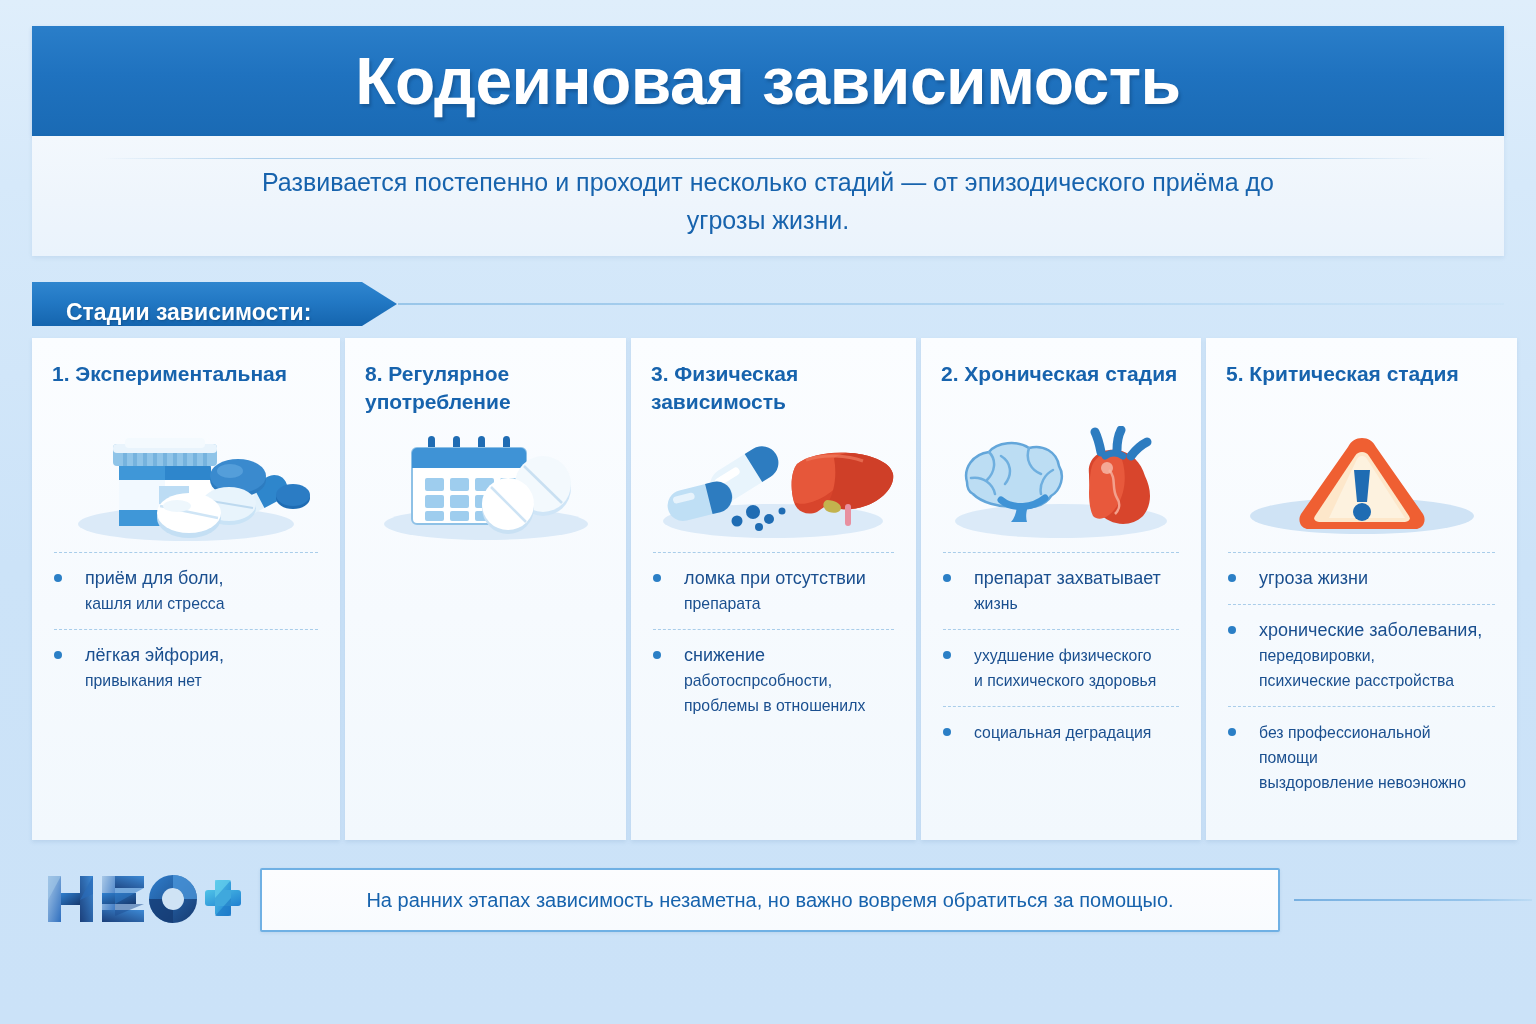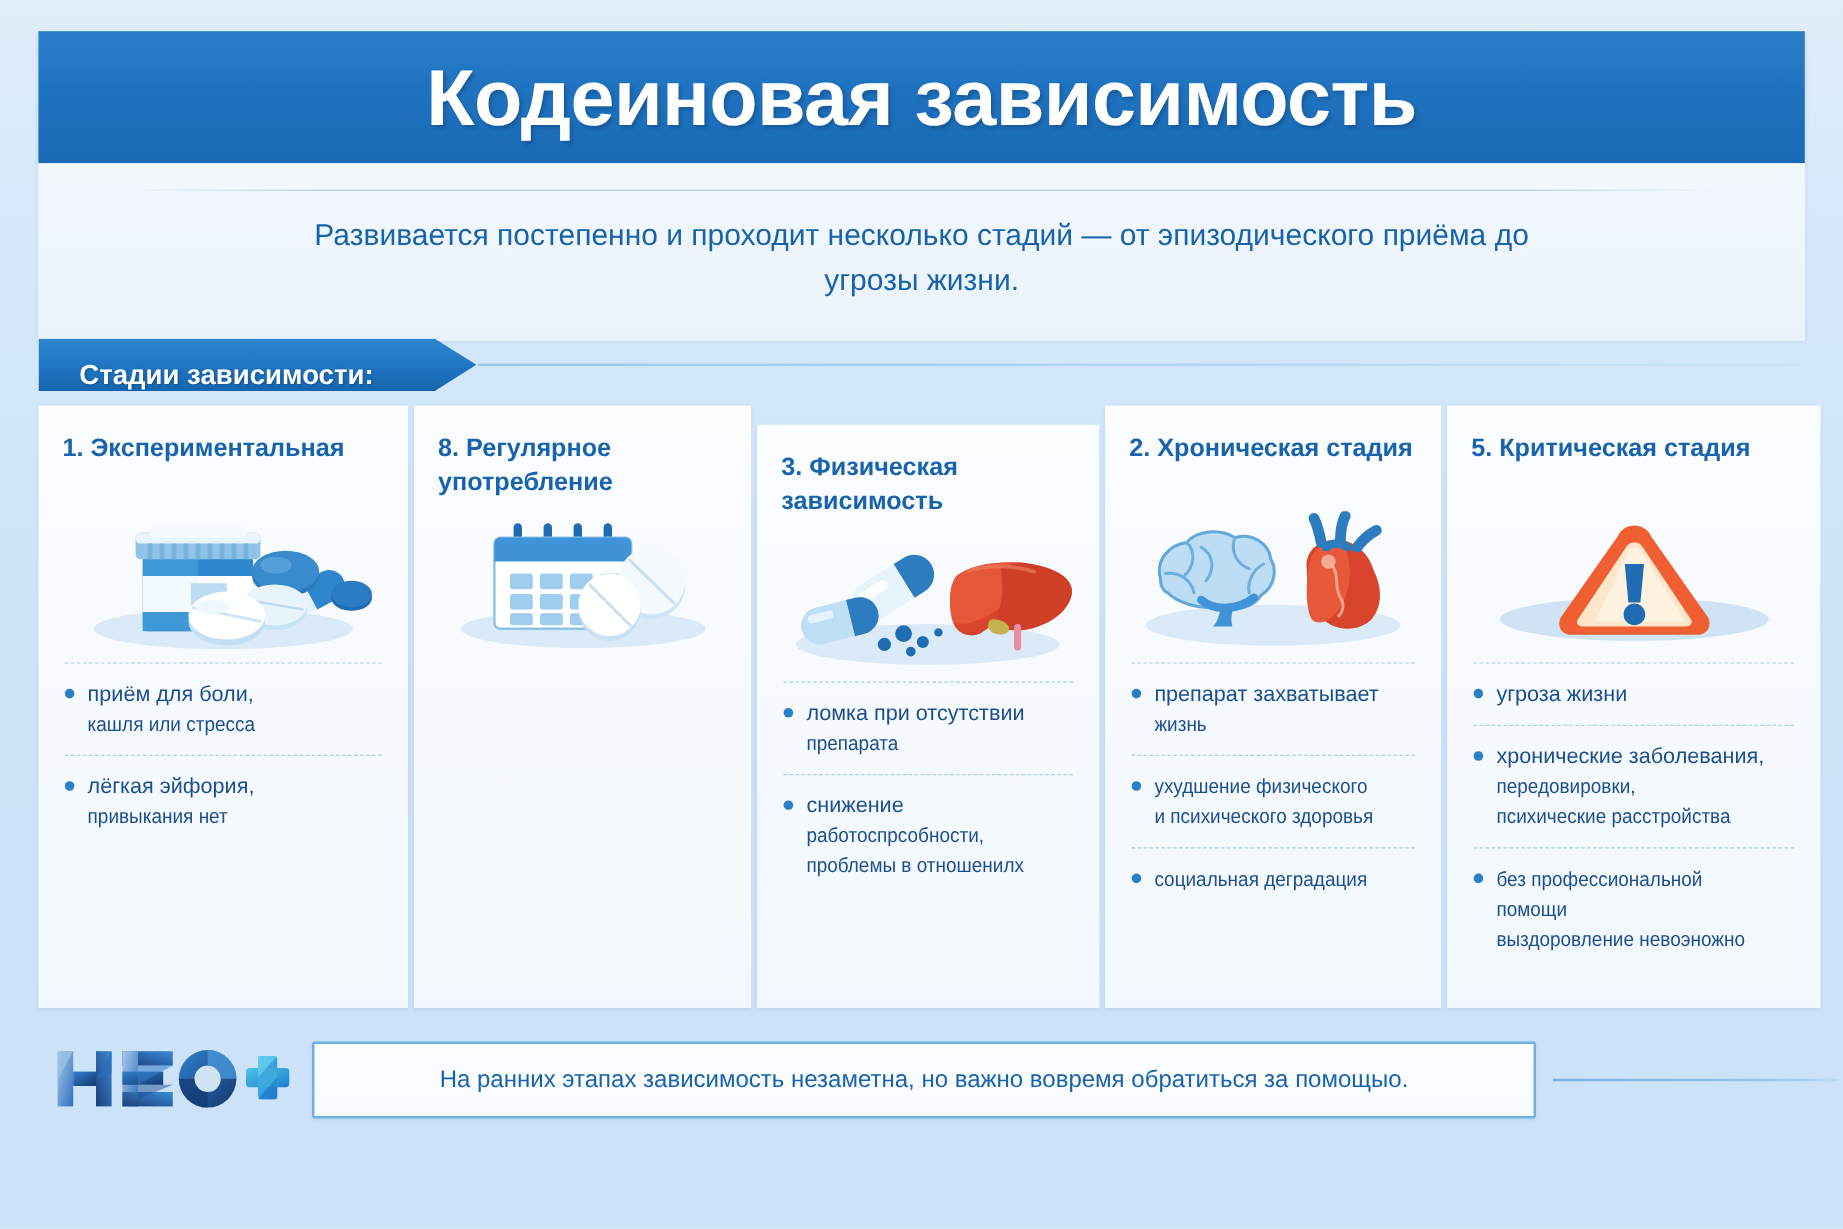--- a/index.html
+++ b/index.html
@@ -37,21 +37,21 @@
     text-shadow: 2px 3px 3px rgba(12,55,100,0.35);
     white-space: nowrap;
   }
 
   
   #subtitle-panel {
     position: absolute;
     left: 32px;
     top: 136px;
     width: 1472px;
-    height: 148px;
+    height: 120px;
     background: linear-gradient(180deg, #f3f8fd 0%, #eef5fc 55%, #eaf3fc 100%);
     box-shadow: 0 2px 4px rgba(60,110,160,0.10);
     display: flex;
     align-items: center;
     justify-content: center;
   }
   #subtitle-hairline {
     position: absolute;
     left: 70px;
     right: 70px;
@@ -117,21 +117,21 @@
   .card {
     background: linear-gradient(180deg, #fbfdff 0%, #f6fafe 55%, #f2f8fd 100%);
     box-shadow: 0 2px 4px rgba(60,110,160,0.13);
     padding: 22px 20px 14px 20px;
     display: flex;
     flex-direction: column;
     position: relative;
   }
   .card-1 { flex: 0 0 308px; }
   .card-2 { flex: 0 0 281px; }
-  .card-3 { flex: 0 0 281px; margin-top: 16px; }
+  .card-3 { flex: 0 0 281px; }
   .card-4 { flex: 0 0 276px; }
   .card-5 { flex: 0 0 311px; }
 
   .card-title {
     color: #1763ad;
     font-size: 21px;
     font-weight: bold;
     line-height: 28px;
     margin-bottom: 4px;
     min-height: 60px;
@@ -157,21 +157,21 @@
   }
   .sep {
     height: 0;
     border-top: 1px dashed #a9cdea;
     margin: 0 2px;
   }
   .bullet {
     display: flex;
     align-items: flex-start;
     padding: 13px 2px 13px 2px;
-    gap: 11px;
+    gap: 23px;
   }
   .dot {
     flex: 0 0 auto;
     width: 8px;
     height: 8px;
     border-radius: 50%;
     background: #2b7fc6;
     margin-top: 8px;
   }
   .btext {

